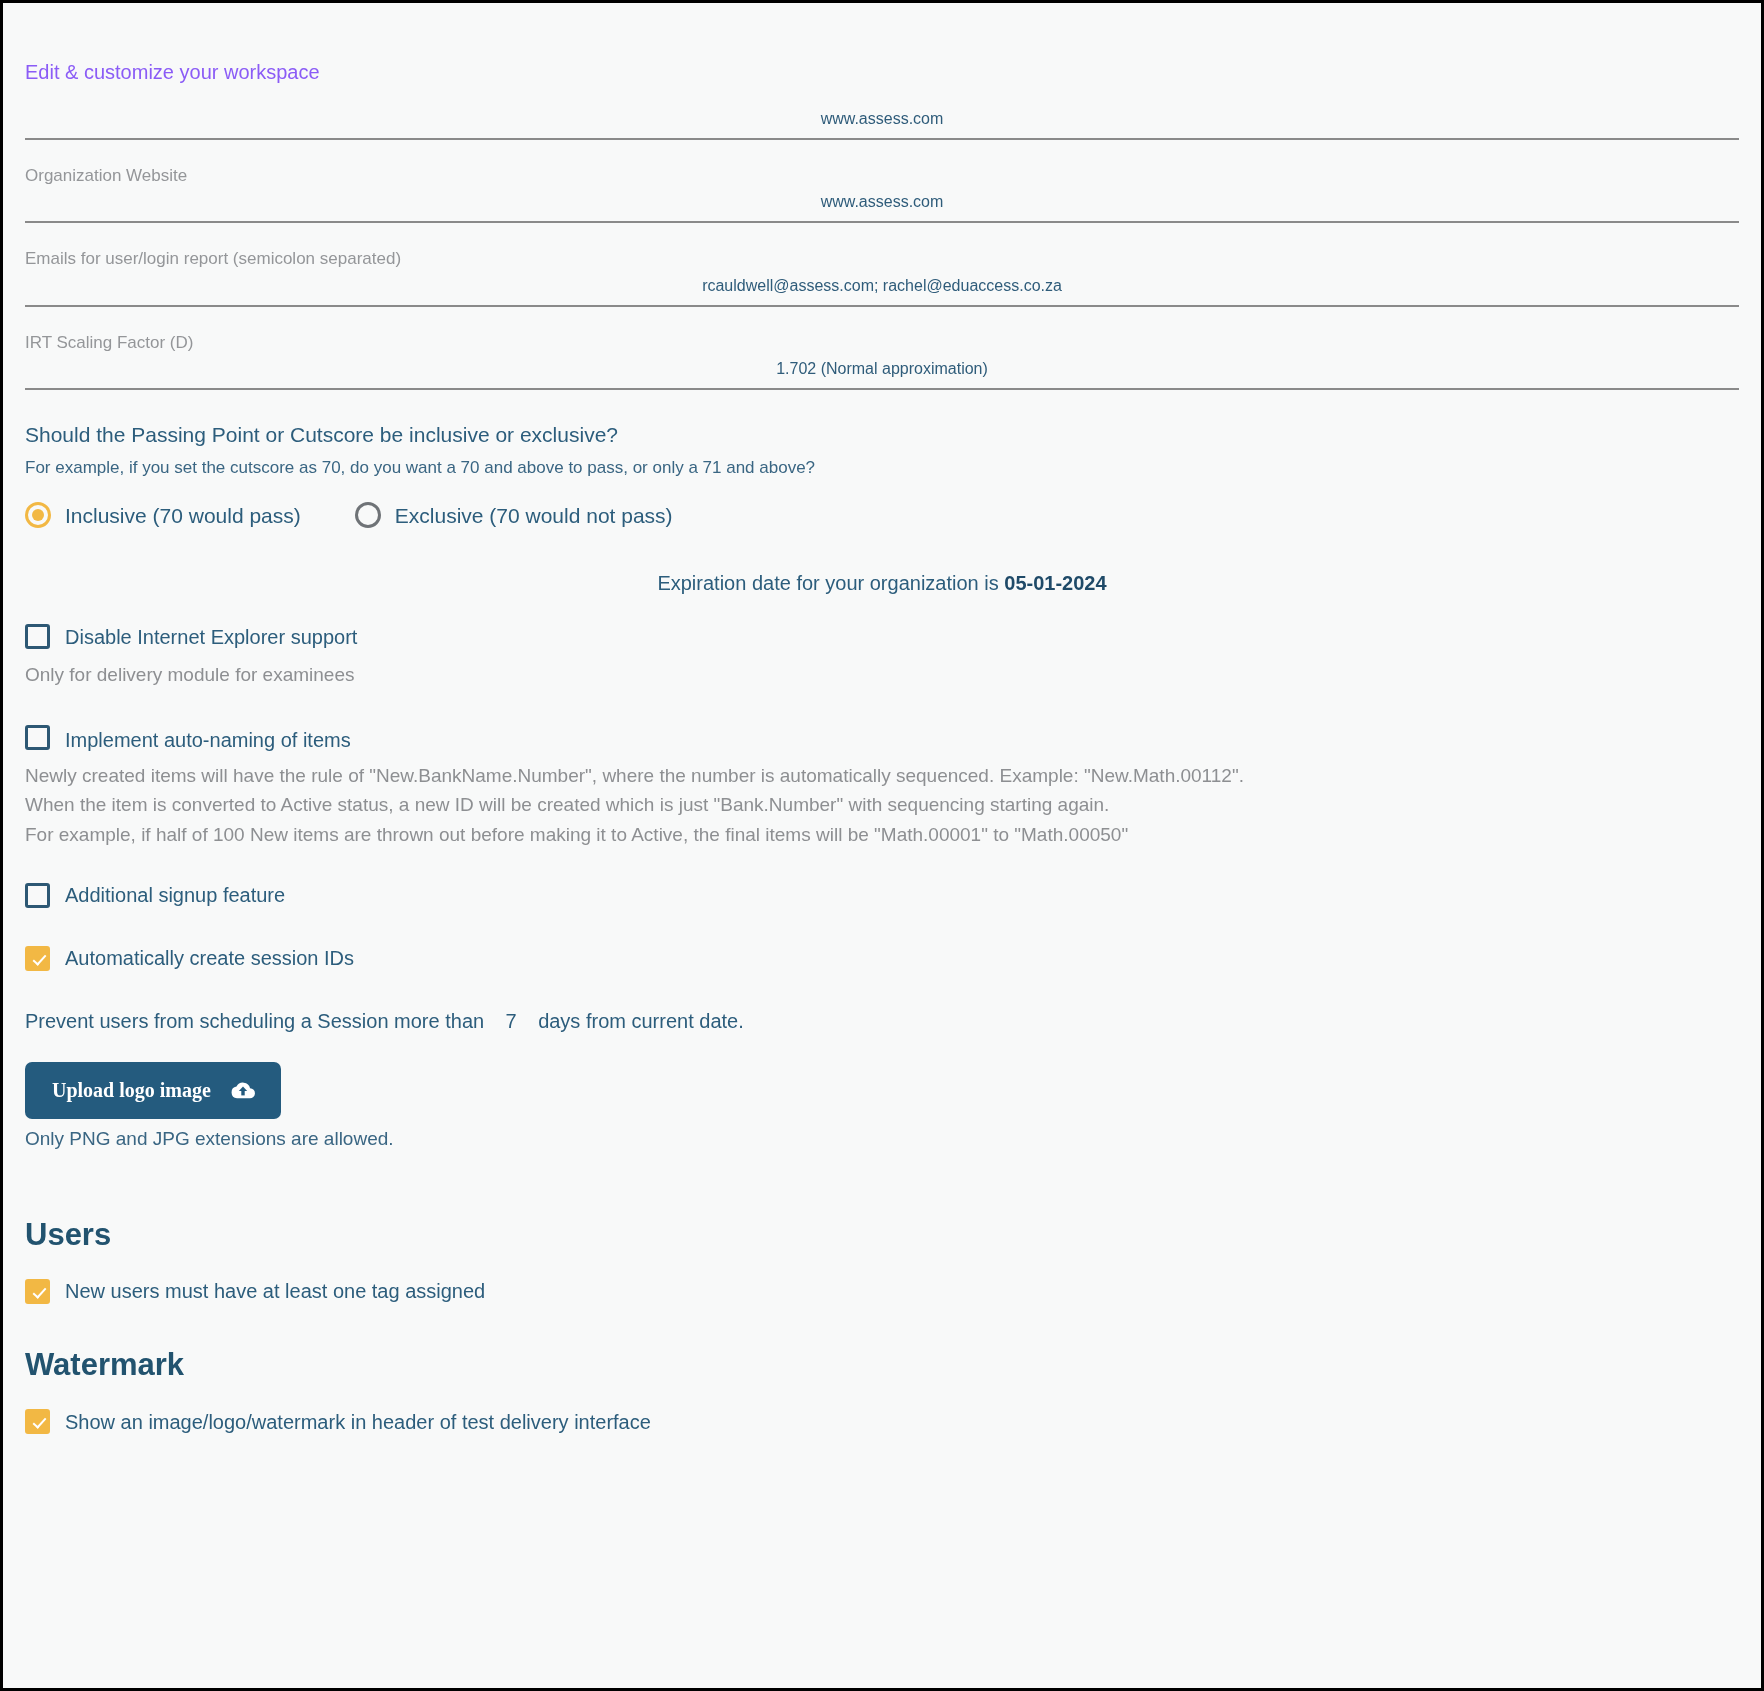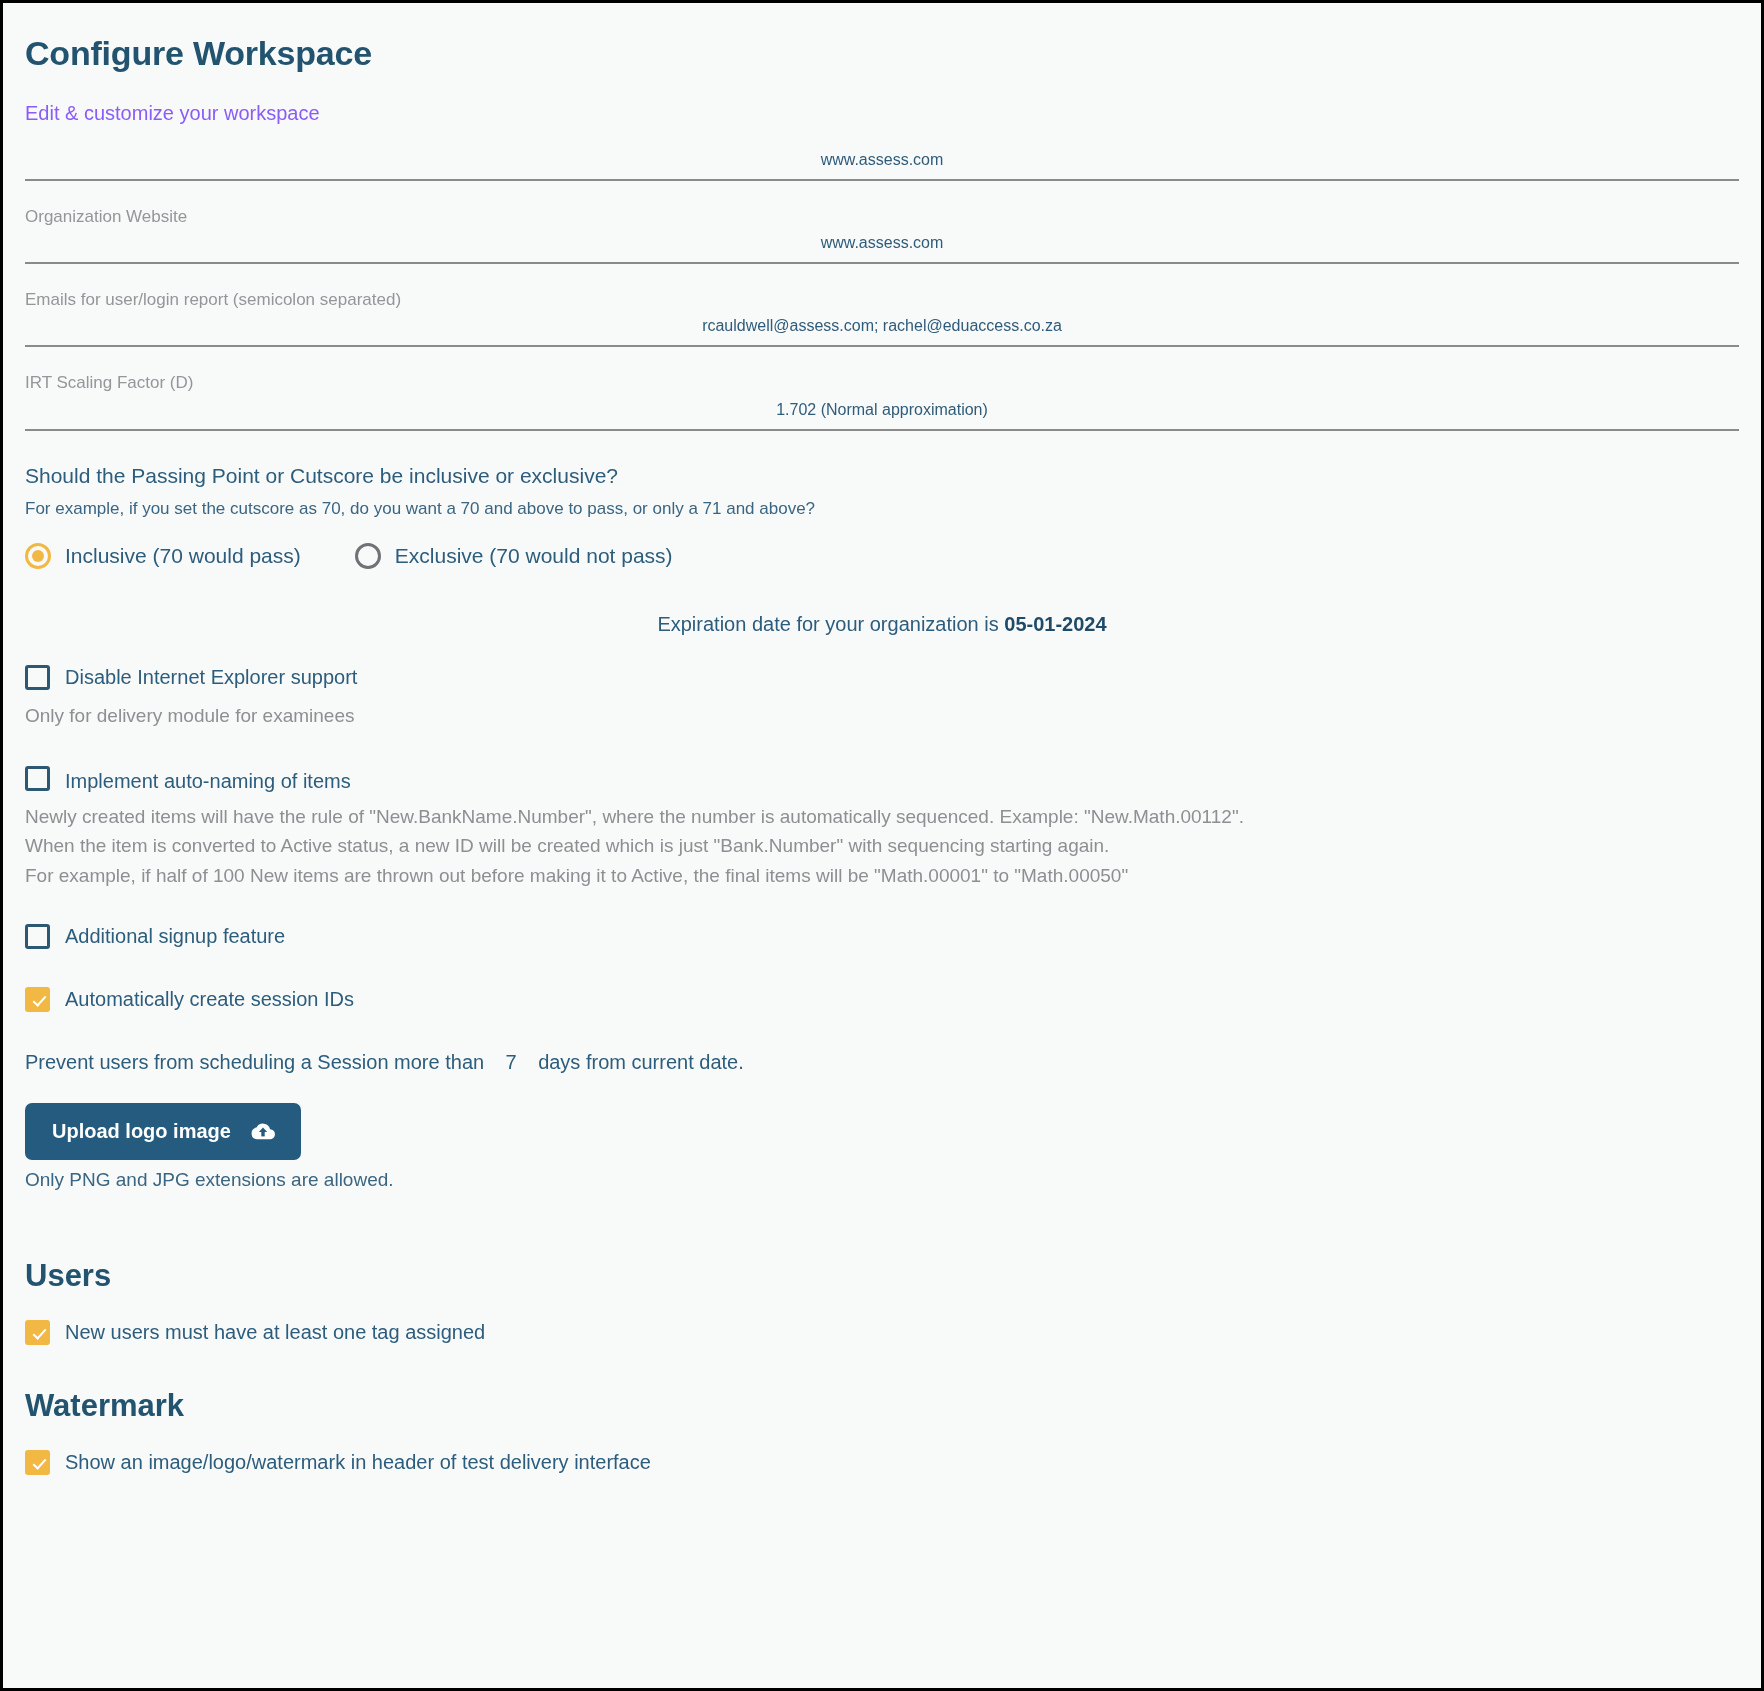--- a/index.html
+++ b/index.html
@@ -194,21 +194,21 @@
     align-items: center;
     gap: 20px;
     background: #245b7e;
     color: #ffffff;
     font-size: 20px;
     font-weight: bold;
     border: none;
     border-radius: 7px;
     padding: 17px 26px 17px 27px;
     cursor: pointer;
-    font-family: Liberation Sans, sans-serif;
+    font-family: Liberation Serif, serif;
   }
   .upload-note {
     font-size: 19px;
     color: #3a6683;
     margin-top: 9px;
   }
 
   
   .section-heading {
     font-size: 31px;
@@ -220,21 +220,20 @@
   .section-heading + .chk-row { margin-top: 26px; }
 
   .spacer-bottom { height: 36px; }
 </style>
 </head>
 <body>
 
 <div class="screen">
   <div class="inner">
 
-    <h1 class="page-title">Configure Workspace</h1>
     <div class="page-subtitle">Edit &amp; customize your workspace</div>
 
     <div class="field">
       <div class="field-value">www.assess.com</div>
     </div>
 
     <div class="field">
       <div class="field-label">Organization Website</div>
       <div class="field-value">www.assess.com</div>
     </div>

